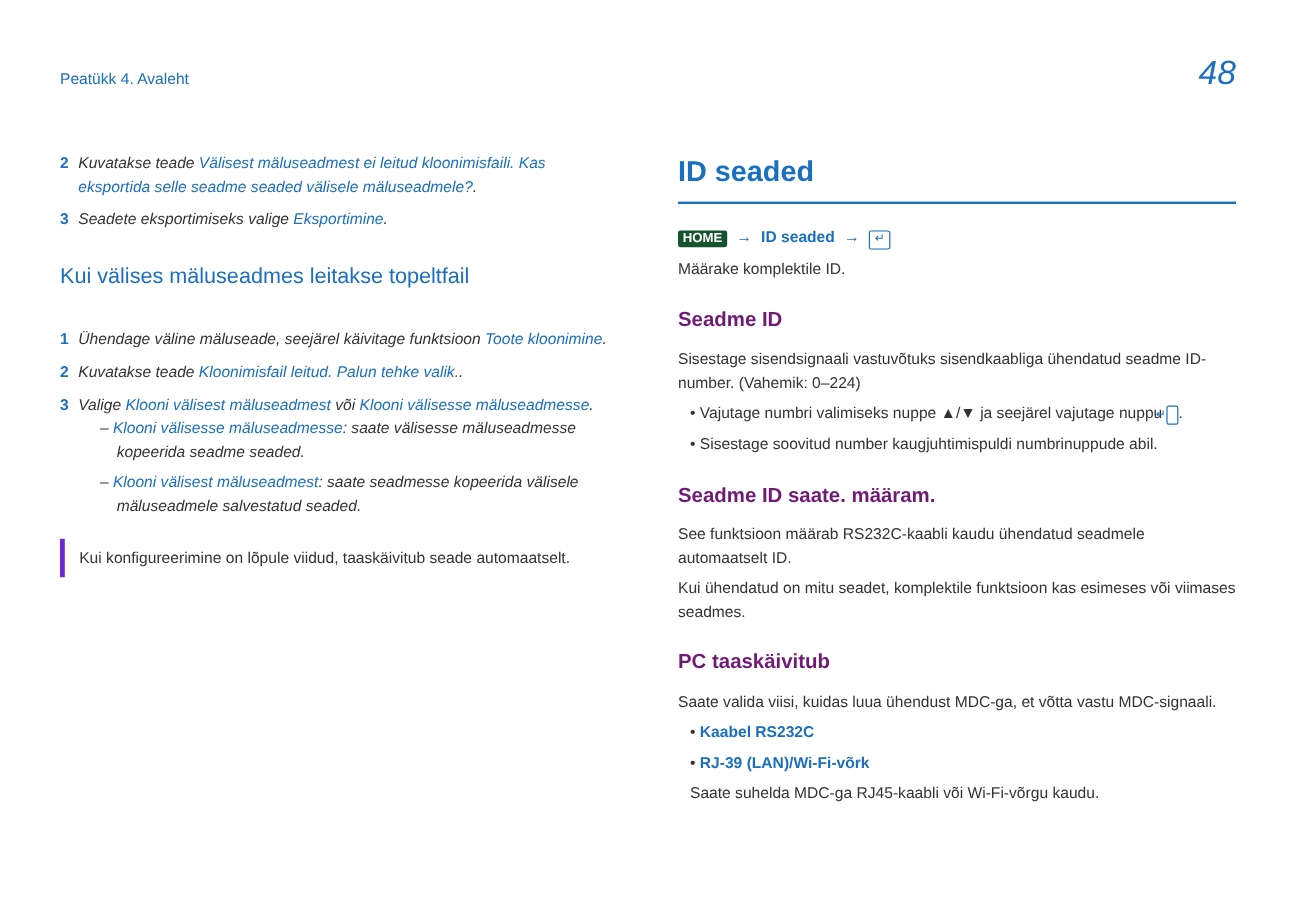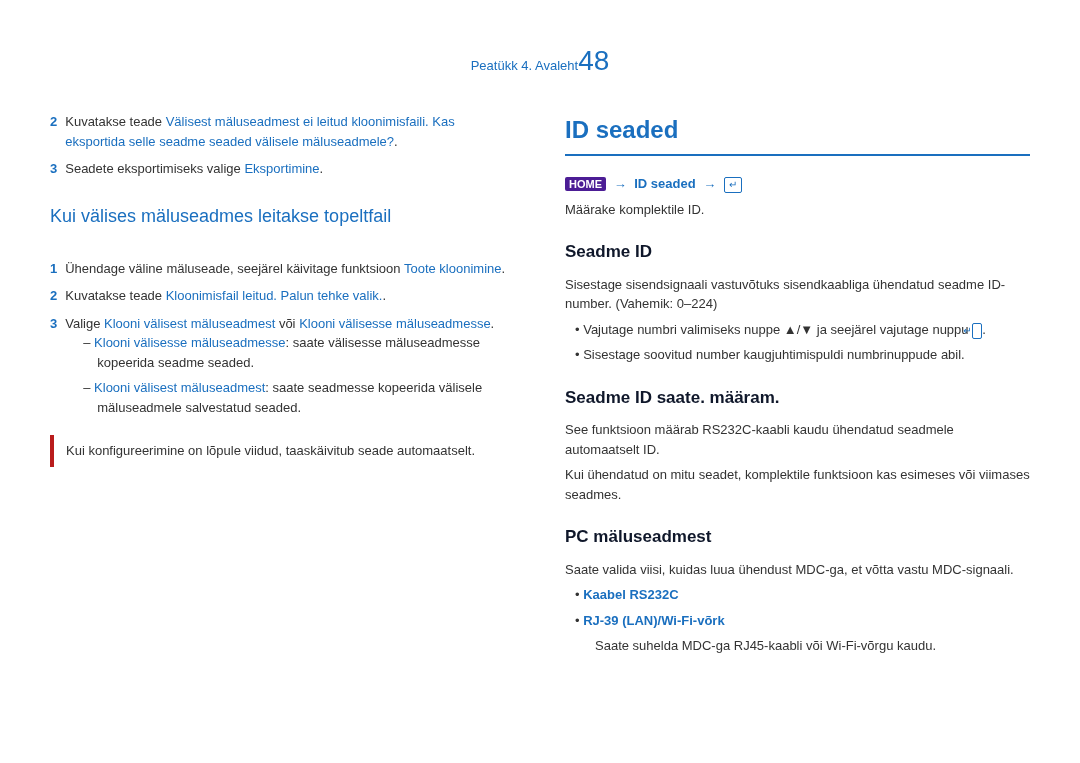--- a/index.html
+++ b/index.html
@@ -8,91 +8,92 @@
     font-size: 13px;
     color: #333;
     width: 1080px;
     height: 763px;
     padding: 40px 50px;
     background: #fff;
     line-height: 1.5;
   }
   .header {
     display: flex;
-    justify-content: center;
+    justify-content: space-between;
     align-items: baseline;
-    margin-bottom: 30px;
+    margin-bottom: 44px;
   }
   .breadcrumb {
     color: #1a6fbf;
     font-size: 13px;
   }
   .page-number {
     color: #1a6fbf;
     font-size: 28px;
     font-weight: 400;
+    font-style: italic;
   }
   .columns {
     display: flex;
     gap: 50px;
   }
   .col {
     flex: 1;
   }
   .ol-item {
     display: flex;
     margin-bottom: 8px;
   }
   .ol-num {
     color: #1a6fbf;
     font-weight: bold;
     margin-right: 8px;
     flex-shrink: 0;
   }
-  .ol-text { flex: 1; }
+  .ol-text { flex: 1; font-style: italic; }
   .link { color: #1a6fbf; }
   .h2 {
     color: #1a6fbf;
     font-size: 18px;
     font-weight: normal;
     margin-top: 24px;
     margin-bottom: 29px;
   }
   .h1-section {
     color: #1a6fbf;
     font-size: 24px;
     font-weight: bold;
     border-bottom: 2px solid #1a6fbf;
     padding-bottom: 6px;
     margin-bottom: 18px;
   }
   .h3 {
-    color: #0f172a;
+    color: #701a75;
     font-size: 17px;
     font-weight: bold;
     margin-top: 20px;
     margin-bottom: 10px;
   }
   .sub-item {
     margin-left: 18px;
     padding-left: 14px;
     text-indent: -14px;
     margin-bottom: 6px;
   }
   .sub-item::before {
     content: "– ";
   }
   .sub-link { color: #1a6fbf; }
   .note-box {
-    border-left: 4px solid #b91c1c;
+    border-left: 4px solid #6d28d9;
     padding: 6px 0 6px 12px;
     margin-top: 12px;
   }
   .home-tag {
-    background: #4c1d95;
+    background: #14532d;
     color: #fff;
     font-size: 11px;
     padding: 1px 4px;
     border-radius: 2px;
     font-weight: bold;
   }
   .path-line { margin-bottom: 6px; }
   .arrow { color: #1a6fbf; margin: 0 4px; }
   .enter-icon {
     display: inline-block;
@@ -187,24 +188,24 @@
     <div class="p">Sisestage sisendsignaali vastuvõtuks sisendkaabliga ühendatud seadme ID-number. (Vahemik: 0–224)</div>
     <div class="bullet">
       <span>Vajutage numbri valimiseks nuppe ▲/▼ ja seejärel vajutage nuppu </span><span class="enter-icon">↵</span><span>.</span>
     </div>
     <div class="bullet">Sisestage soovitud number kaugjuhtimispuldi numbrinuppude abil.</div>
 
     <div class="h3">Seadme ID saate. määram.</div>
     <div class="p">See funktsioon määrab RS232C-kaabli kaudu ühendatud seadmele automaatselt ID.</div>
     <div class="p">Kui ühendatud on mitu seadet, komplektile funktsioon kas esimeses või viimases seadmes.</div>
 
-    <div class="h3">PC mäluseadmest</div>
+    <div class="h3">PC taaskäivitub</div>
     <div class="p">Saate valida viisi, kuidas luua ühendust MDC-ga, et võtta vastu MDC-signaali.</div>
     <div class="bullet">
       <span class="bullet-link">Kaabel RS232C</span>
     </div>
     <div class="bullet">
       <span class="bullet-link">RJ-39 (LAN)/Wi-Fi-võrk</span>
     </div>
-    <div class="p" style="margin-left:30px;">Saate suhelda MDC-ga RJ45-kaabli või Wi-Fi-võrgu kaudu.</div>
+    <div class="p" style="margin-left:10px;">Saate suhelda MDC-ga RJ45-kaabli või Wi-Fi-võrgu kaudu.</div>
 
   </div>
 </div>
 
 </body></html>

